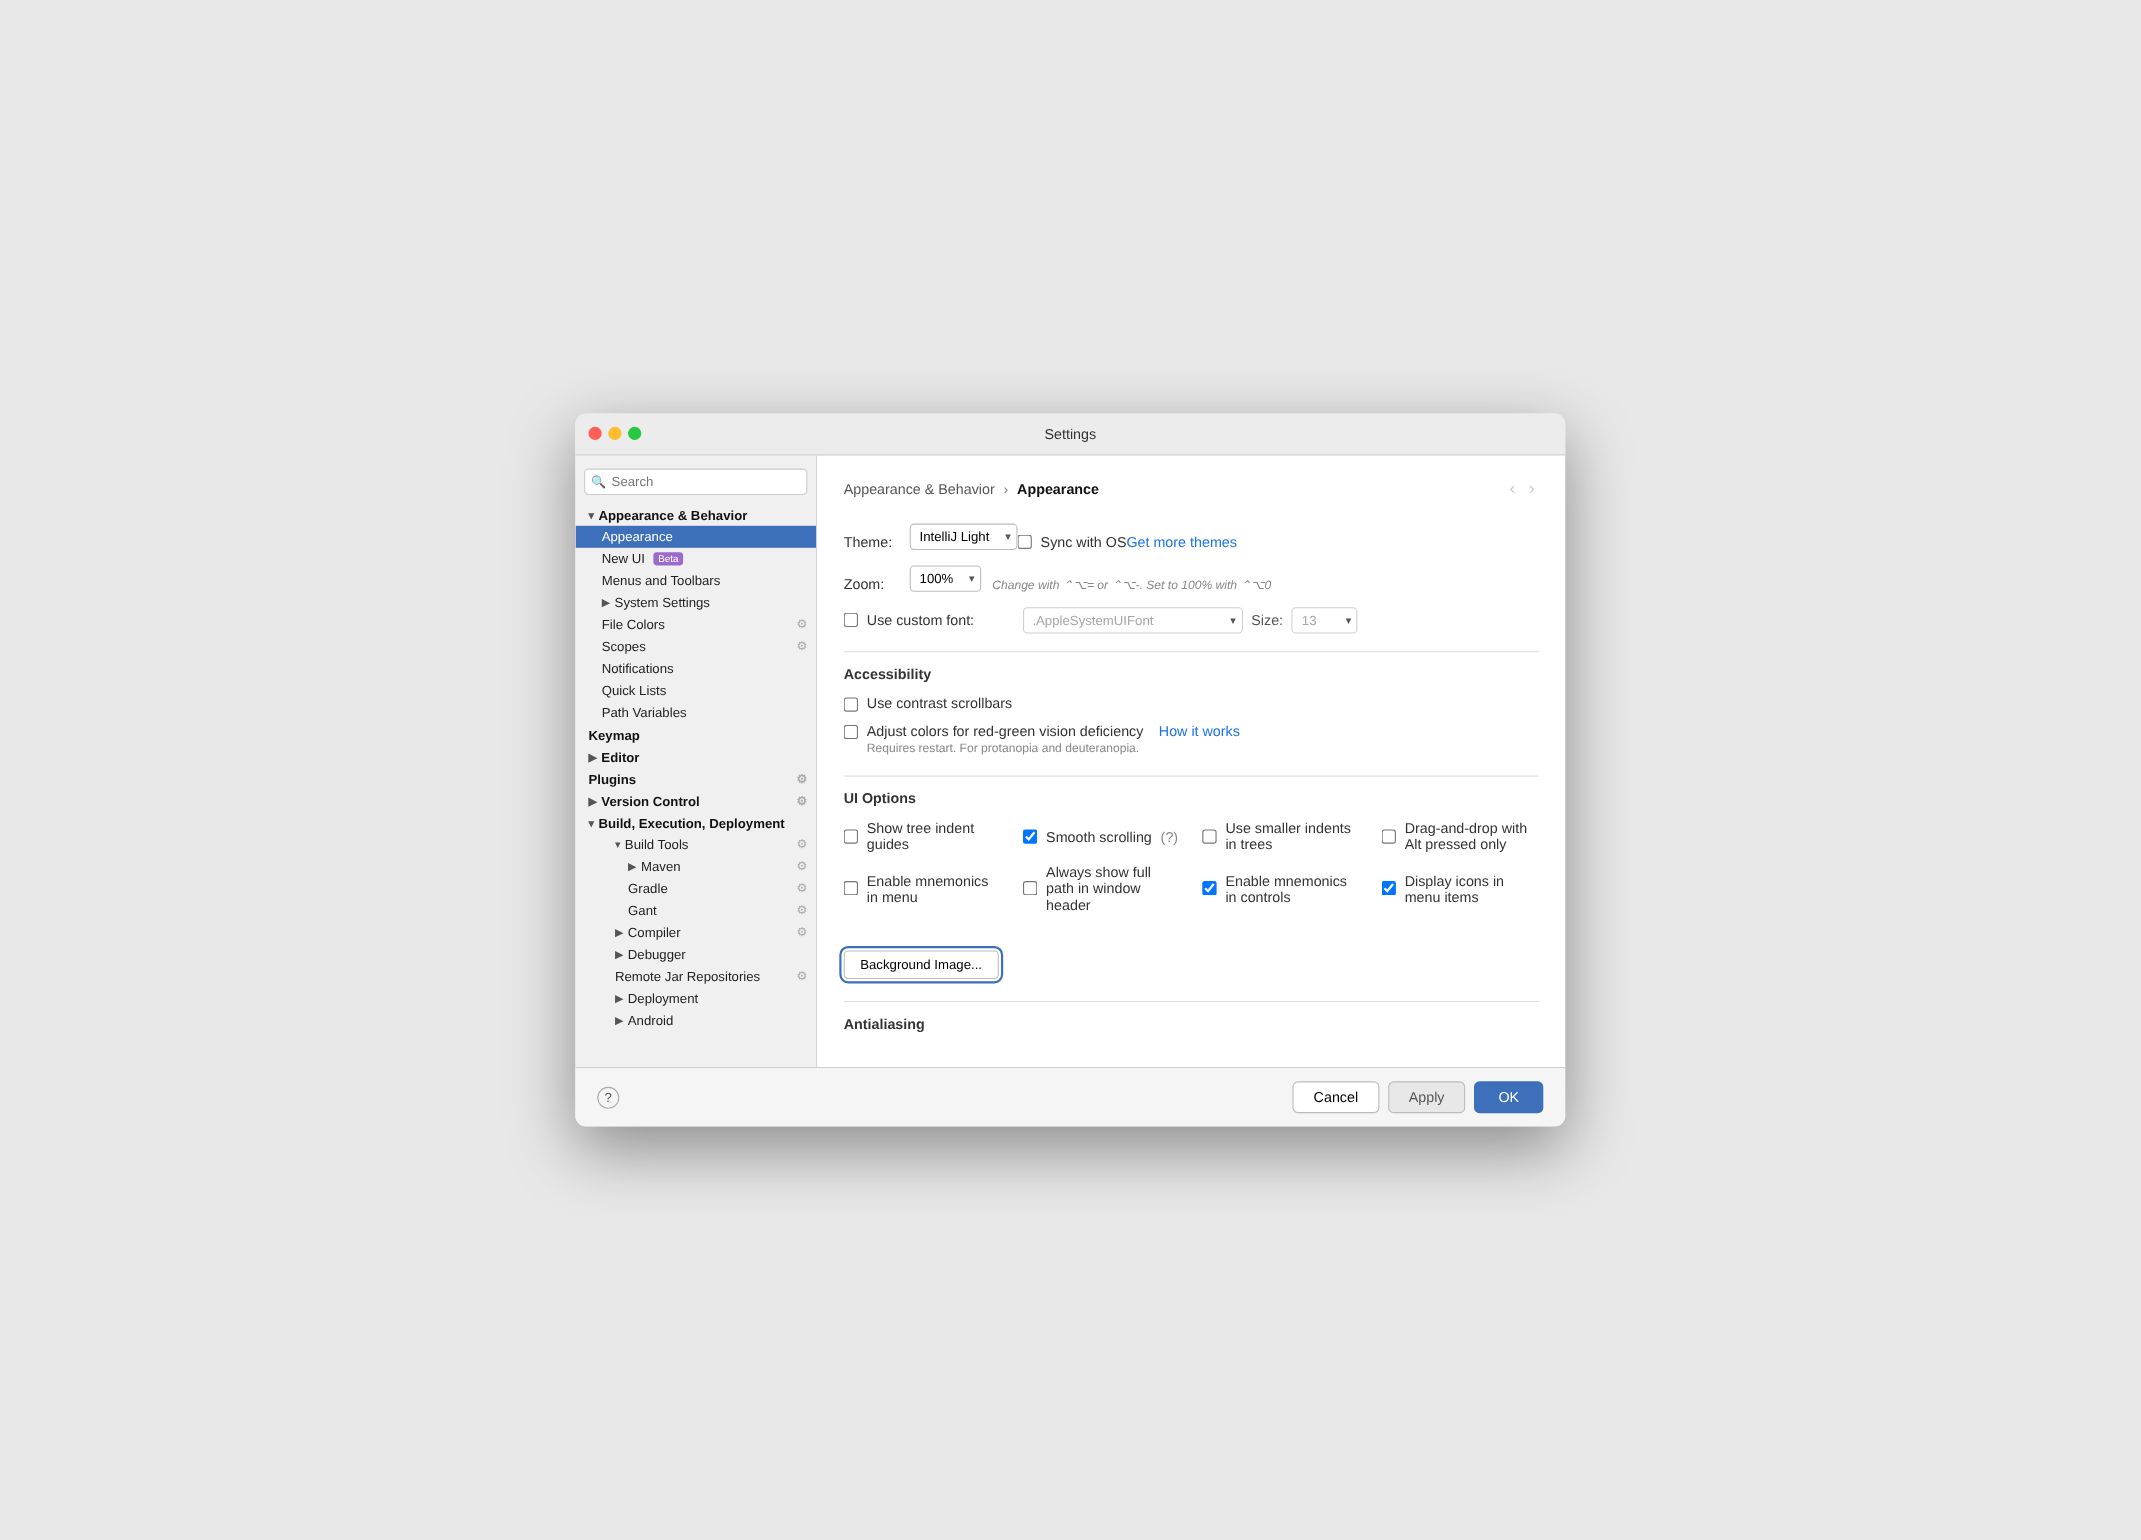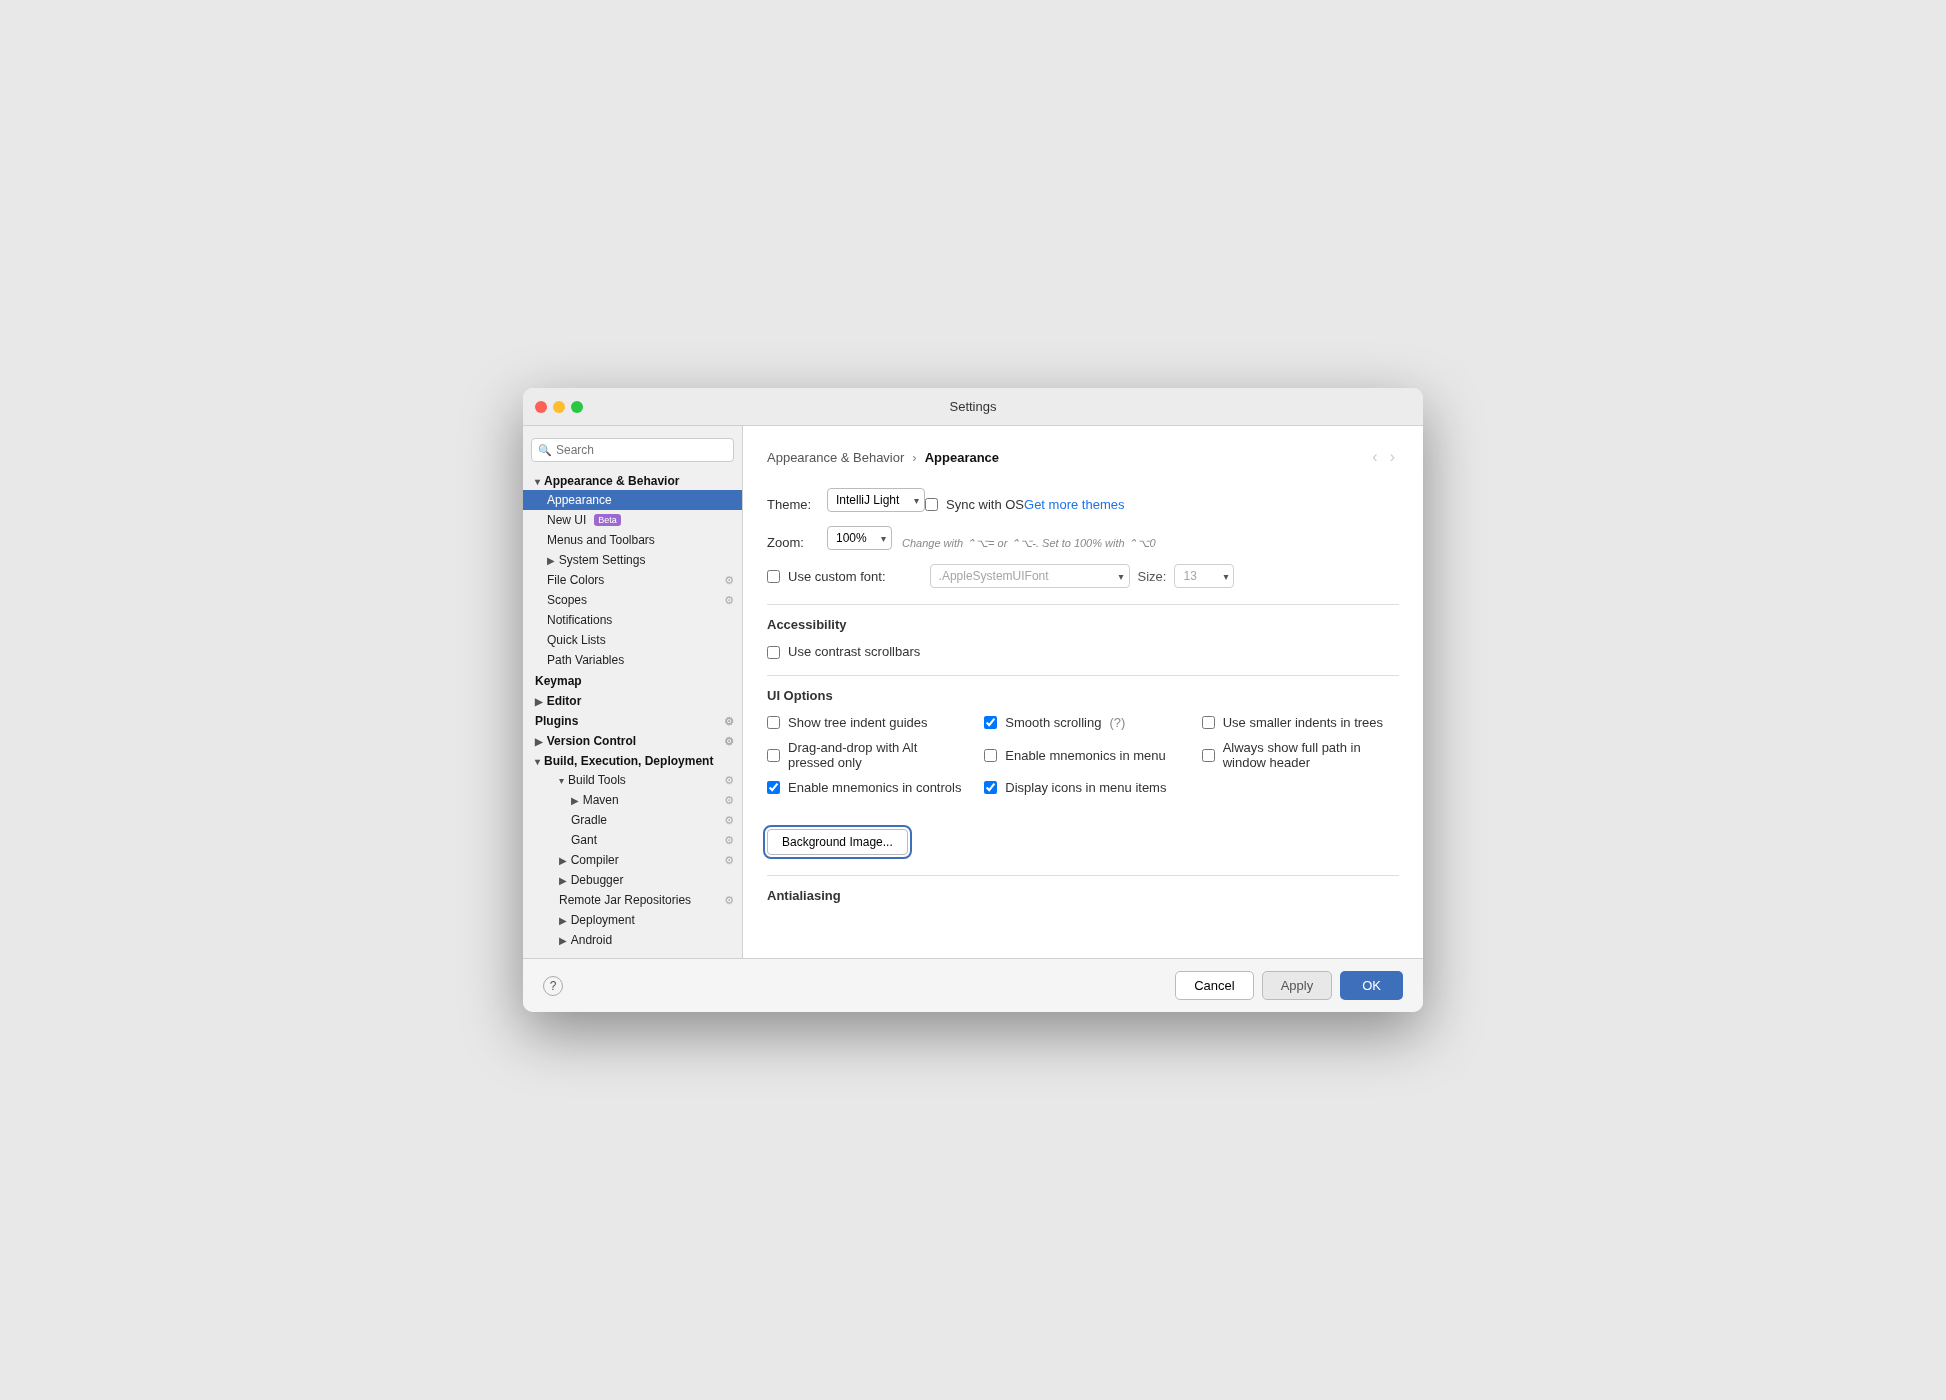--- a/index.html
+++ b/index.html
@@ -290,21 +290,21 @@
       line-height: 1.4;
     }
     .how-it-works {
       color: #1a73e8;
       text-decoration: none;
       font-size: 13px;
       margin-left: 6px;
     }
     .ui-options-grid {
       display: grid;
-      grid-template-columns: 1fr 1fr 1fr;
+      grid-template-columns: 1fr 1fr 1fr 1fr;
       gap: 10px 20px;
       margin-bottom: 16px;
     }
     .ui-option-row {
       display: flex;
       align-items: center;
       gap: 8px;
       font-size: 13px;
       color: #333;
     }
@@ -579,20 +579,30 @@
       <div class="option-row">
         <input type="checkbox" style="">
         <div class="option-text">
           <div class="option-main">
             <span>Use contrast scrollbars</span>
           </div>
         </div>
       </div>
 
       
+      <div class="option-row">
+        <input type="checkbox" style="">
+        <div class="option-text">
+          <div class="option-main">
+            <span>Adjust colors for red-green vision deficiency</span>
+            <a href="#" class="how-it-works">How it works</a>
+          </div>
+          <div class="option-sub">Requires restart. For protanopia and deuteranopia.</div>
+        </div>
+      </div>
 
       
       <hr class="section-divider">
       <div class="section-title">UI Options</div>
 
       <div class="ui-options-grid">
 
         <label class="ui-option-row">
           <input type="checkbox" style="">
           <span>Show tree indent guides</span>

